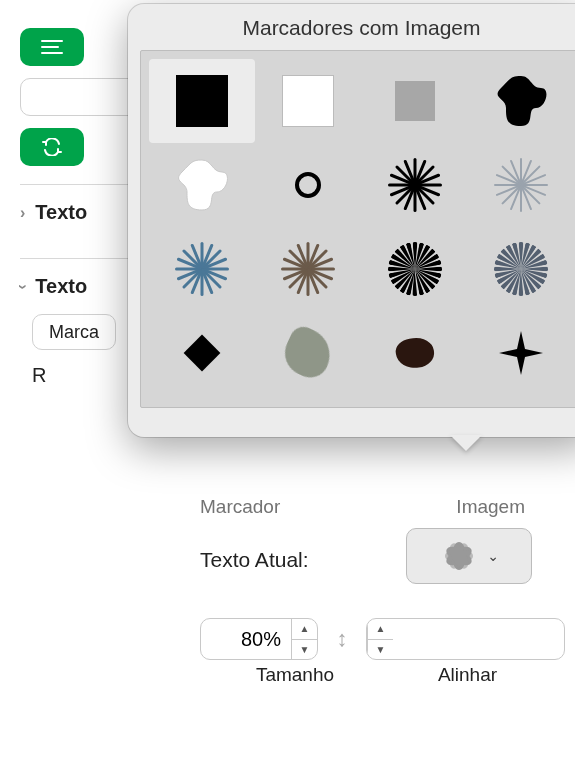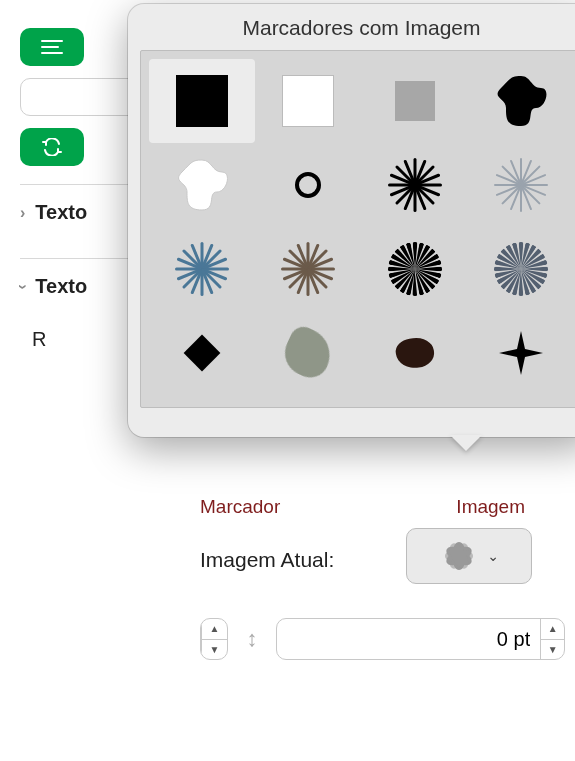--- a/index.html
+++ b/index.html
@@ -77,21 +77,21 @@
       font-size: 20px;
     }
     .lower-labels {
       position: absolute;
       top: 496px;
       left: 200px;
       right: 10px;
       display:flex;
       justify-content: space-between;
       font-size: 19px;
-      color: #7f1d1d;
+      color: #737373;
     }
     .current-row {
       position: absolute;
       top: 548px;
       left: 200px;
       font-size: 21px;
     }
     .current-swatch {
       position: absolute;
       top: 528px;
@@ -307,61 +307,66 @@
     <span>Texto</span>
   </div>
 
   <div class="section-divider"></div>
 
   <div class="disclosure-row">
     <span class="chevron" style="transform:rotate(90deg);display:inline-block;">›</span>
     <span>Texto</span>
   </div>
 
+  <div class="select-pill">
+    <span>Marca</span>
+  </div>
 
   <div class="r-label">R</div>
 </div>
 
 <div class="lower-labels">
   <span>Marcador</span>
   <span style="margin-right:40px;">Imagem</span>
 </div>
 
-<div class="current-row">Imagem Atual:</div>
+<div class="current-row">Texto Atual:</div>
 
 <div class="current-swatch">
   <div class="flower">
     <span style="transform:rotate(0deg)"></span>
     <span style="transform:rotate(60deg)"></span>
     <span style="transform:rotate(120deg)"></span>
     <span style="transform:rotate(30deg);opacity:.6"></span>
     <span style="transform:rotate(90deg);opacity:.6"></span>
     <span style="transform:rotate(150deg);opacity:.6"></span>
   </div>
   <span class="chev-down">⌄</span>
 </div>
 
 <div class="size-row">
   <div class="spinner">
+    <input value="80%" style="">
     <div class="steppers">
       <div>▲</div>
       <div>▼</div>
     </div>
   </div>
   <div class="vbar-icon">↕</div>
   <div class="spinner" style="flex:1;">
-    <input style="width: 100%;" value="0 pt">
     <div class="steppers">
       <div>▲</div>
       <div>▼</div>
     </div>
   </div>
 </div>
 
 <div class="size-labels">
+  <span>Tamanho</span>
+  <span>Alinhar</span>
 </div>
 
 <div class="popover">
   <div class="popover-title">Marcadores com Imagem</div>
   <div class="grid-wrap">
     <div class="grid">
       <div class="cell sel">
           <div class="shape">
             <div class="sq-black"></div>
           </div>

